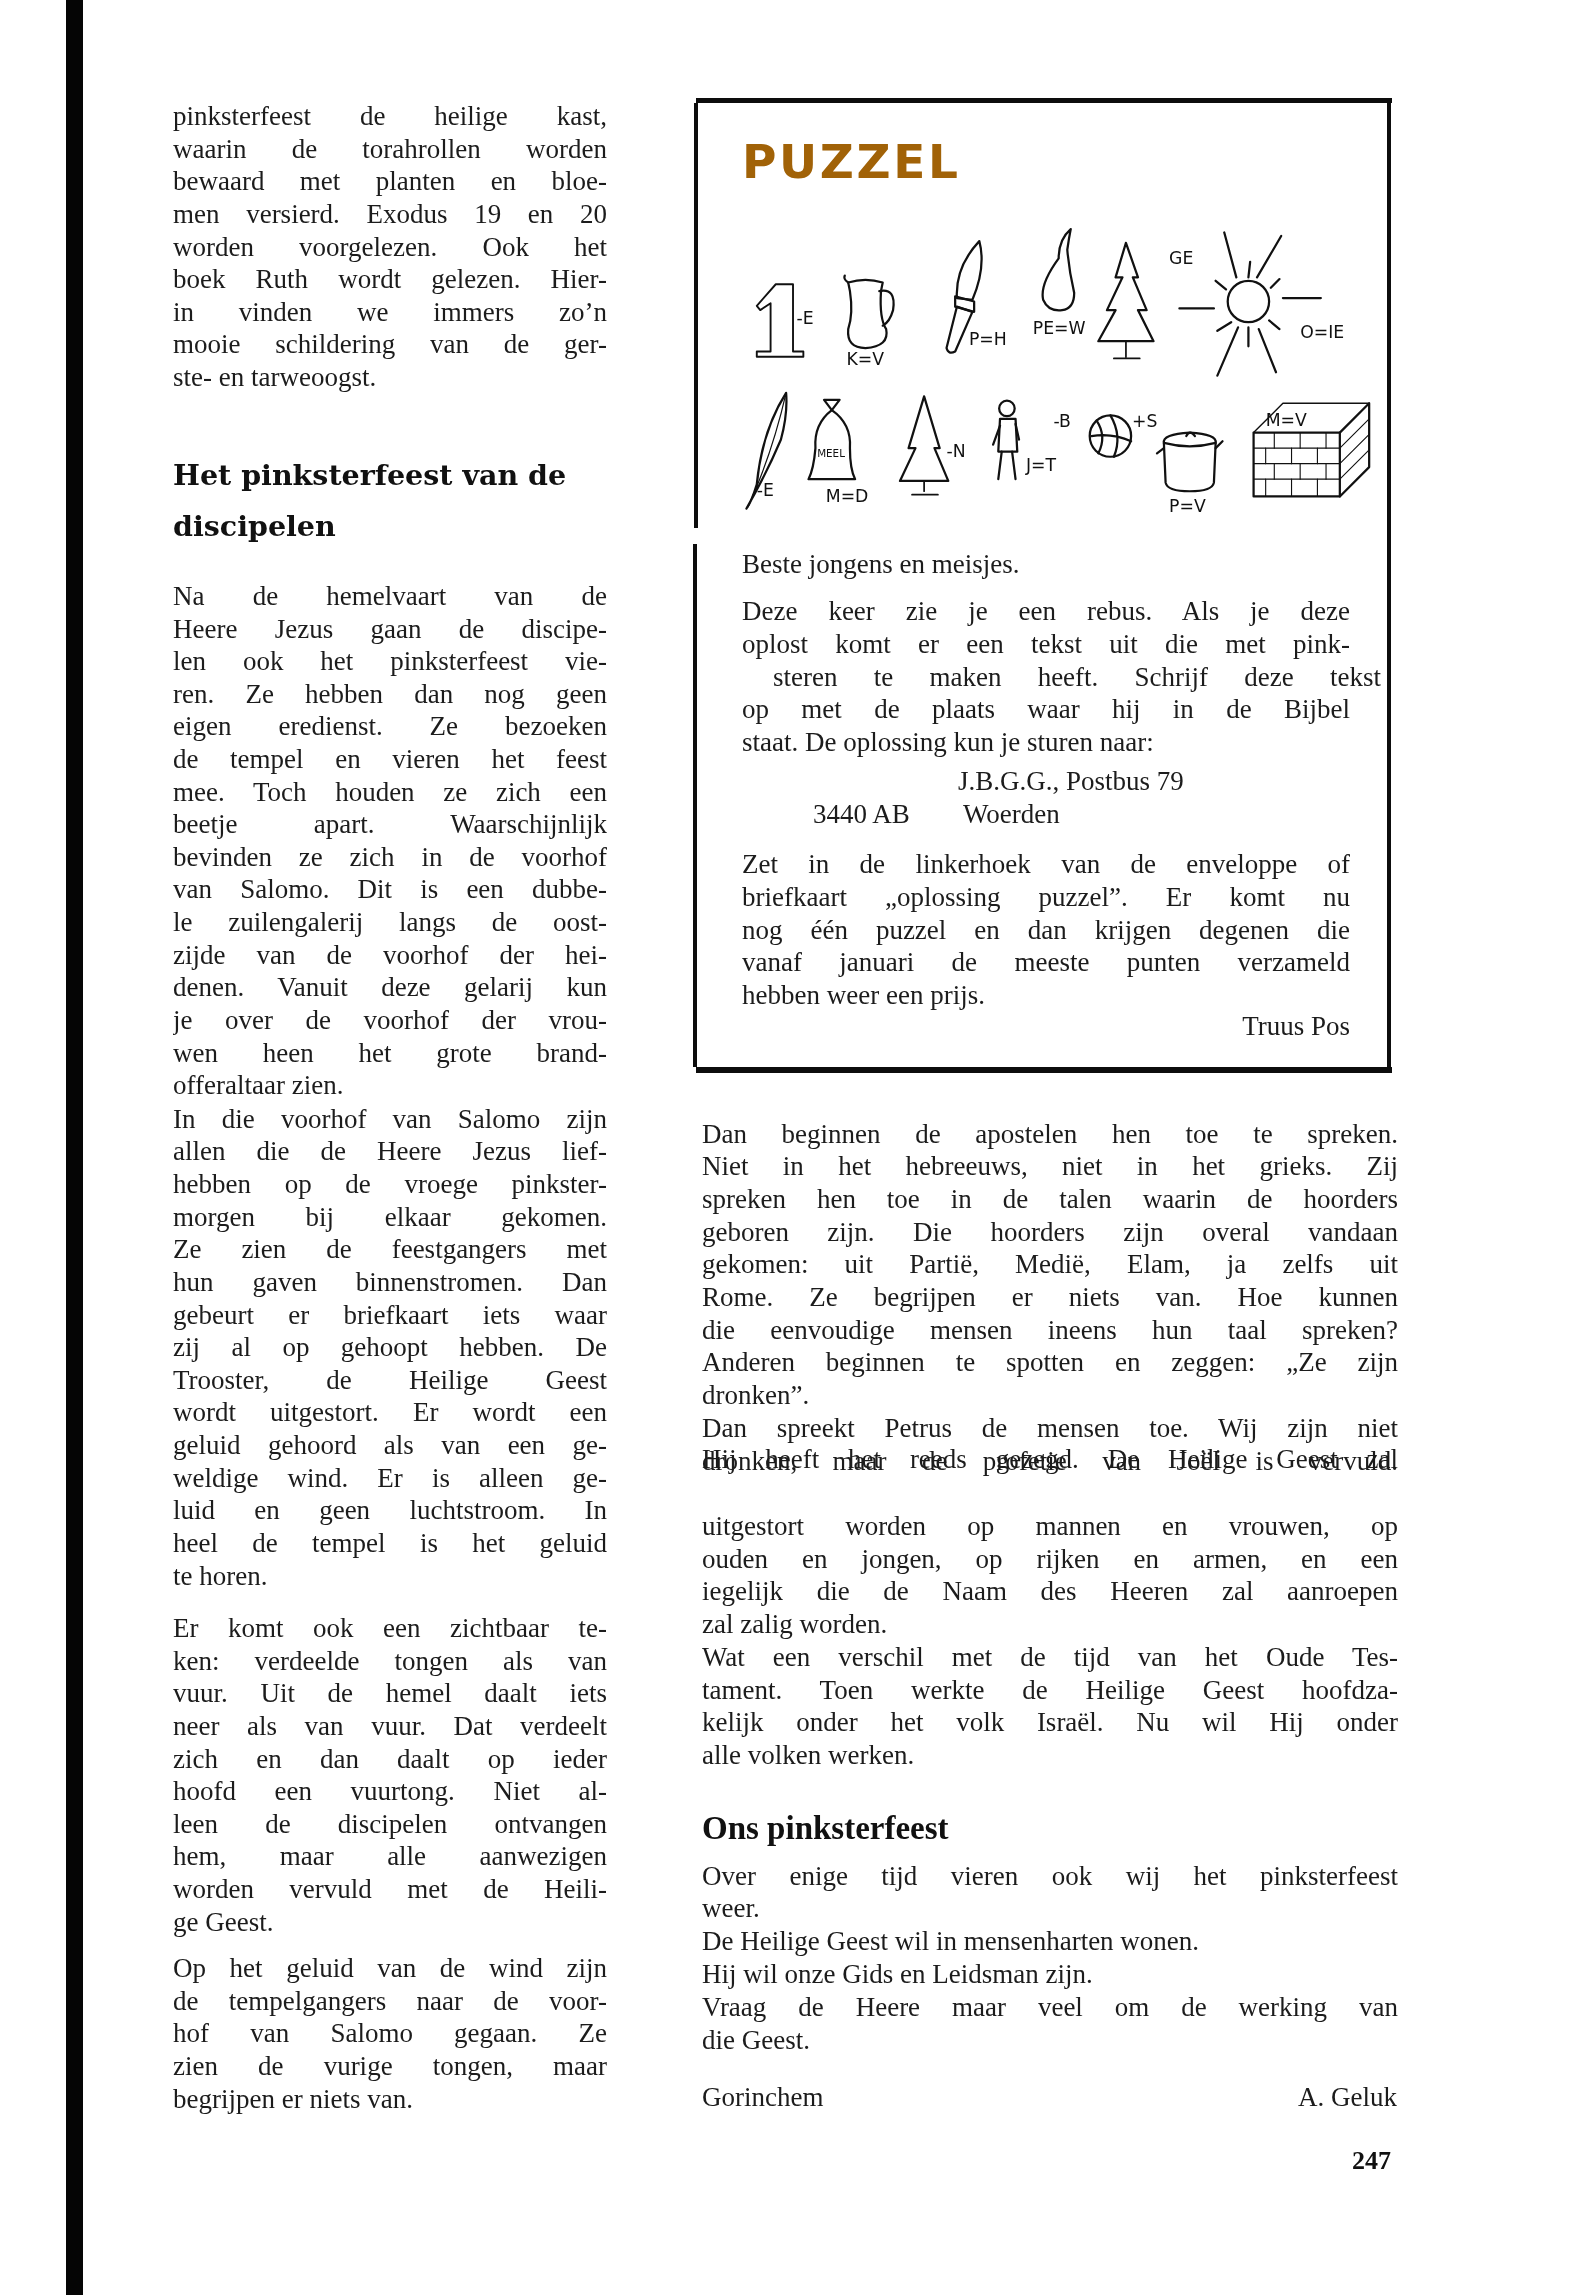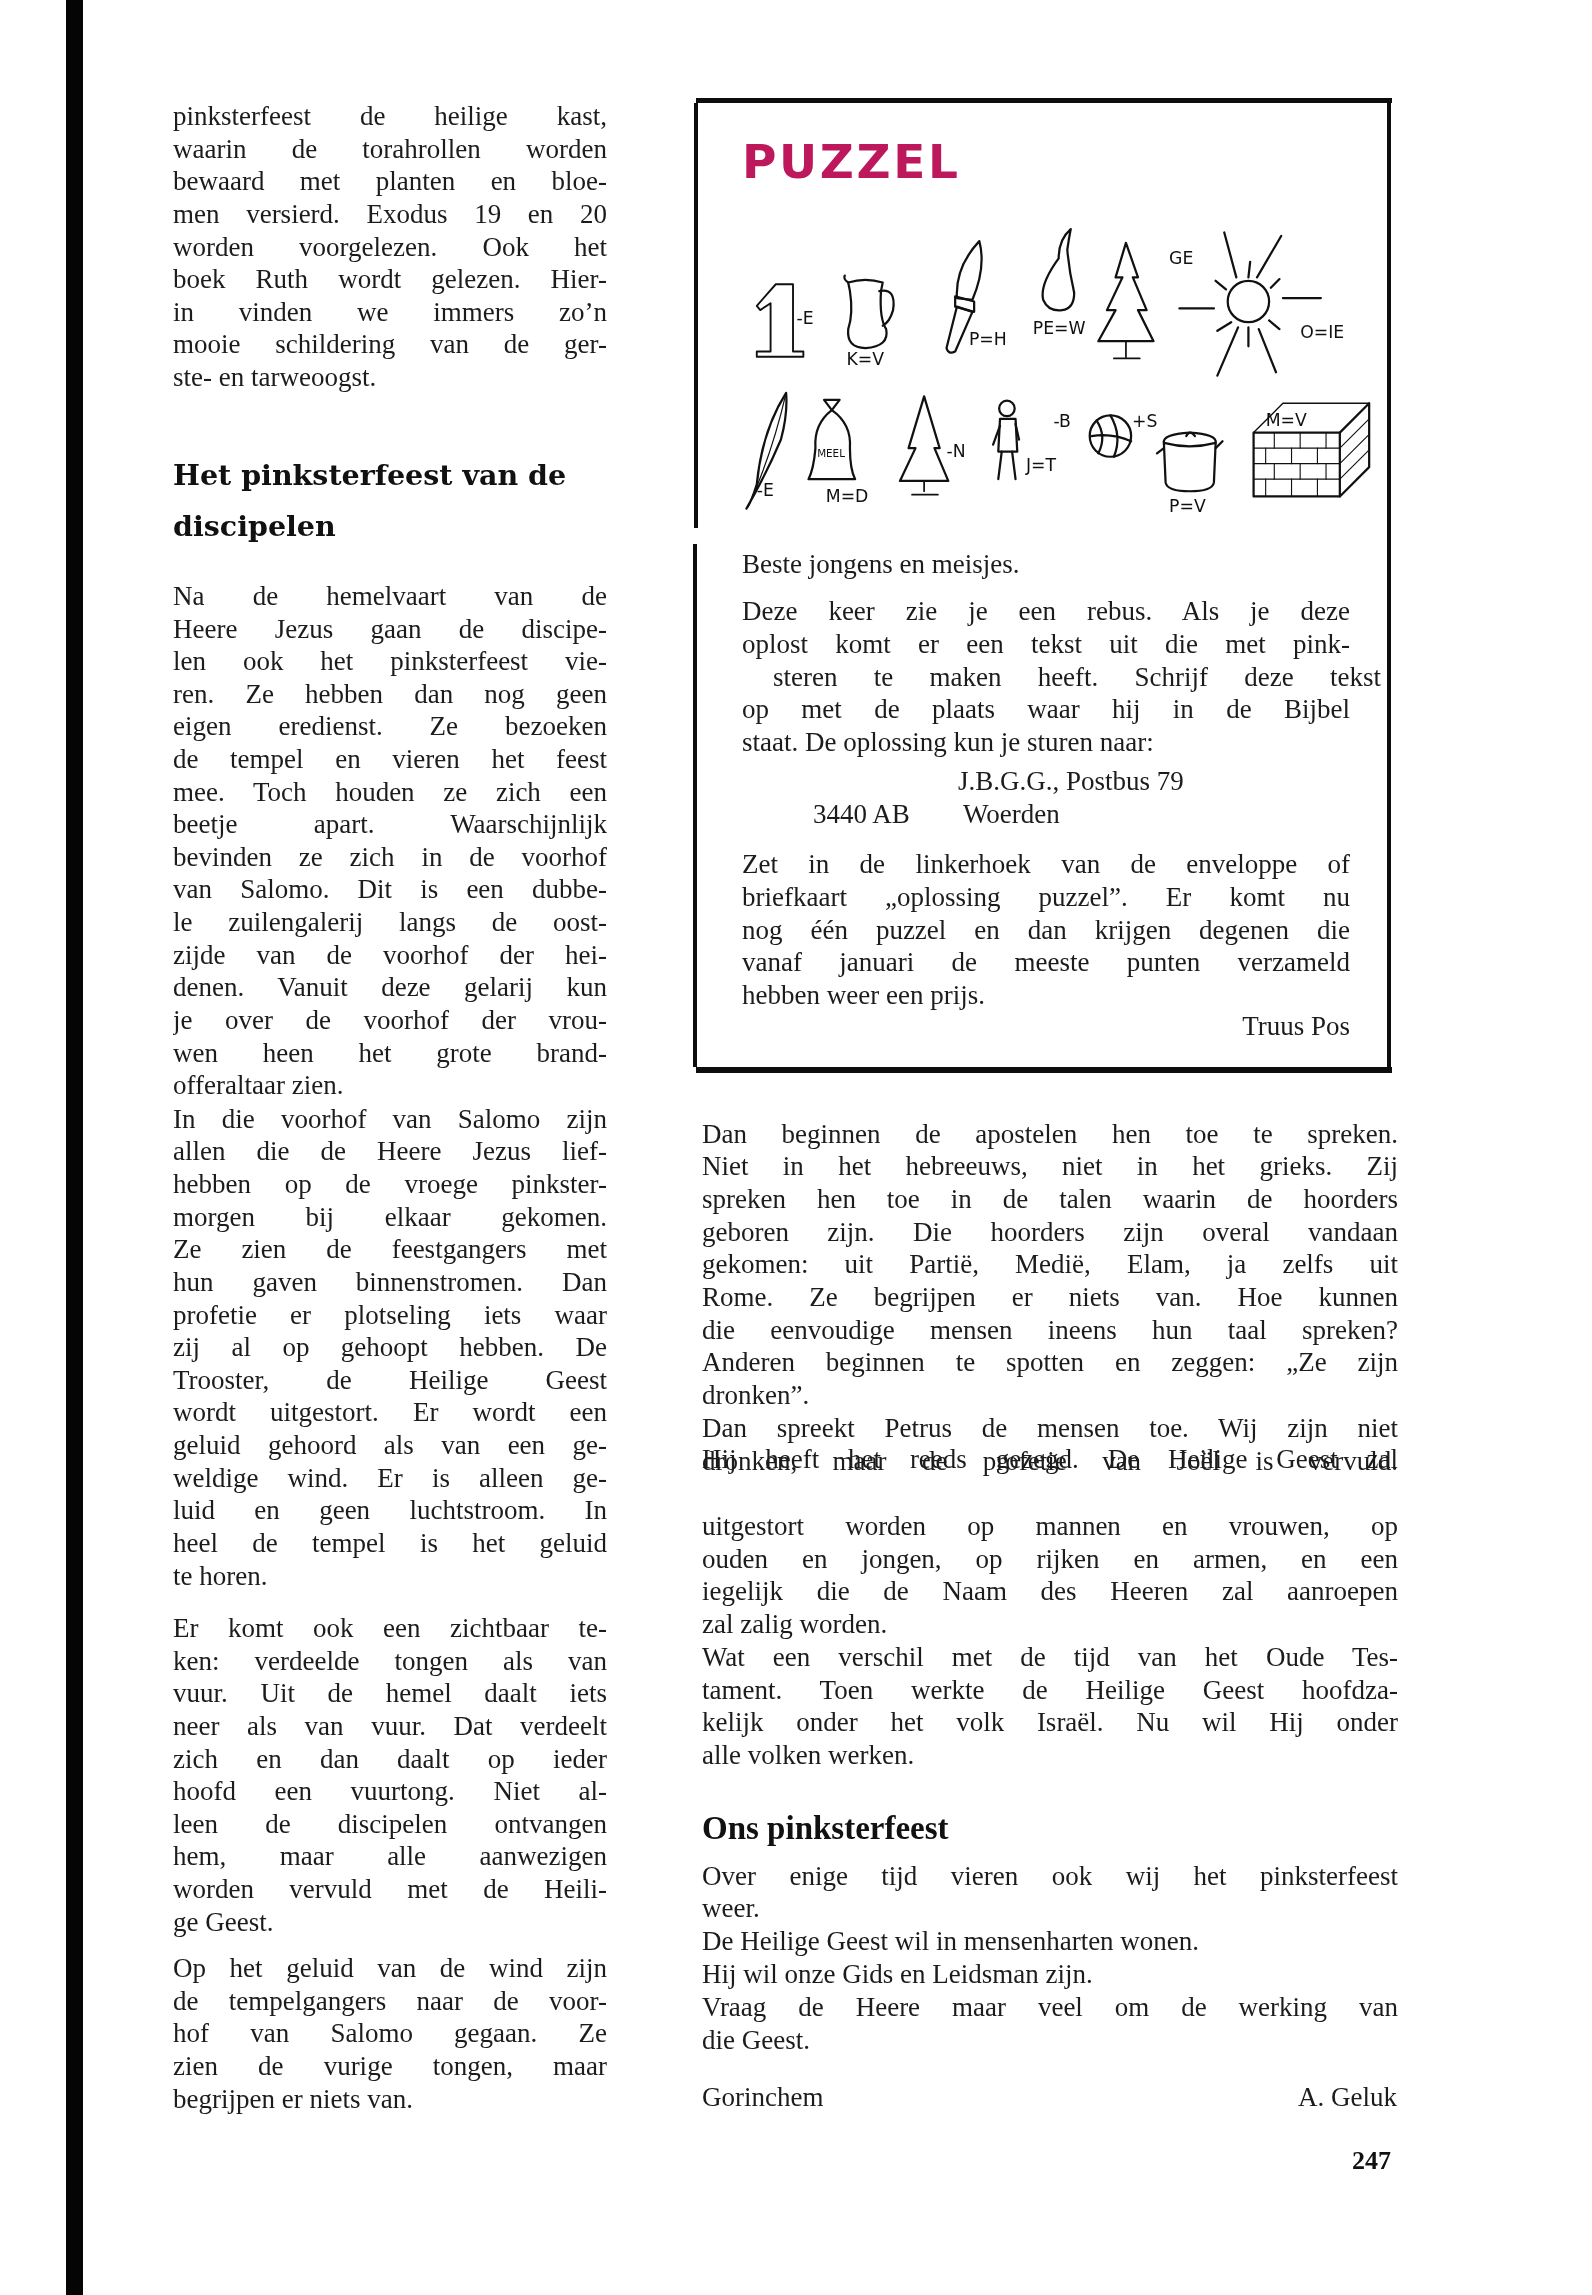--- a/index.html
+++ b/index.html
@@ -10,21 +10,21 @@
     font-family: "Liberation Serif", serif; font-size: 27px; line-height: 33px; height: 33px;
     text-align: justify; text-align-last: justify; overflow: hidden;
   }
   .line.last { text-align: left; text-align-last: left; }
   .line.right { text-align: right; text-align-last: right; }
   .lc { left: 173px; width: 434px; }
   .rc { left: 702px; width: 696px; }
   .bx { left: 742px; width: 608px; }
   .heading { position: absolute; font-family: "DejaVu Serif", serif; font-weight: bold; font-size: 28.5px; line-height: 38px; white-space: nowrap; color: #111; }
   .heading2 { position: absolute; font-family: "Liberation Serif", serif; font-weight: bold; font-size: 33px; line-height: 38px; white-space: nowrap; color: #111; }
-  .puzzel-title { position: absolute; left: 742px; top: 136px; font-family: "DejaVu Sans", sans-serif; font-weight: bold; font-size: 47px; letter-spacing: 2.6px; line-height: 52px; color: #be185d; }
+  .puzzel-title { position: absolute; left: 742px; top: 136px; font-family: "DejaVu Sans", sans-serif; font-weight: bold; font-size: 47px; letter-spacing: 2.6px; line-height: 52px; color: #a16207; }
   .rule { position: absolute; background: #0d0d0d; }
   .rebus { position: absolute; left: 696px; top: 198px; width: 696px; height: 345px; }
   .rebus text { font-family: "DejaVu Sans", sans-serif; font-size: 20px; fill: #111; }
   .pagenum { position: absolute; left: 1329px; top: 2145px; width: 62px; text-align: right; font-family: "Liberation Serif", serif; font-weight: bold; font-size: 26px; line-height: 31px; color: #111; }
 </style>
 </head>
 <body>
 
 <div class="page-edge"></div>
 
@@ -61,21 +61,21 @@
         <div class="line lc" style="top: 1037px;">wen heen het grote brand-</div>
         <div class="line lc last" style="top: 1069px;">offeraltaar zien.</div>
       </div>
       <div>
         <div class="line lc" style="top: 1103px;">In die voorhof van Salomo zijn</div>
         <div class="line lc" style="top: 1135px;">allen die de Heere Jezus lief-</div>
         <div class="line lc" style="top: 1168px;">hebben op de vroege pinkster-</div>
         <div class="line lc" style="top: 1201px;">morgen bij elkaar gekomen.</div>
         <div class="line lc" style="top: 1233px;">Ze zien de feestgangers met</div>
         <div class="line lc" style="top: 1266px;">hun gaven binnenstromen. Dan</div>
-        <div class="line lc" style="top: 1299px;">profetie er plotseling iets waar</div>
+        <div class="line lc" style="top: 1299px;">gebeurt er briefkaart iets waar</div>
         <div class="line lc" style="top: 1331px;">zij al op gehoopt hebben. De</div>
         <div class="line lc" style="top: 1364px;">Trooster, de Heilige Geest</div>
         <div class="line lc" style="top: 1396px;">wordt uitgestort. Er wordt een</div>
         <div class="line lc" style="top: 1429px;">geluid gehoord als van een ge-</div>
         <div class="line lc" style="top: 1462px;">weldige wind. Er is alleen ge-</div>
         <div class="line lc" style="top: 1494px;">luid en geen luchtstroom. In</div>
         <div class="line lc" style="top: 1527px;">heel de tempel is het geluid</div>
         <div class="line lc last" style="top: 1560px;">te horen.</div>
       </div>
       <div>

